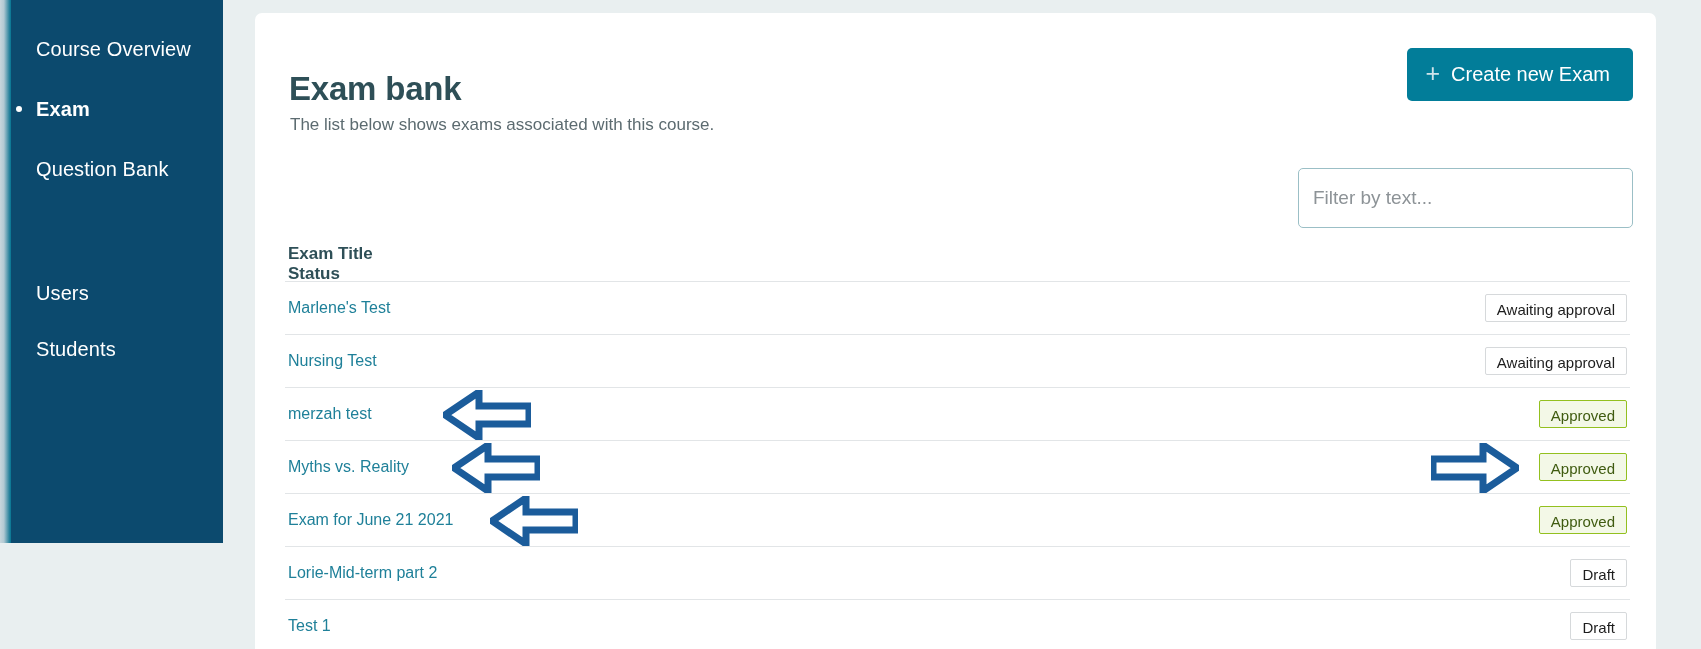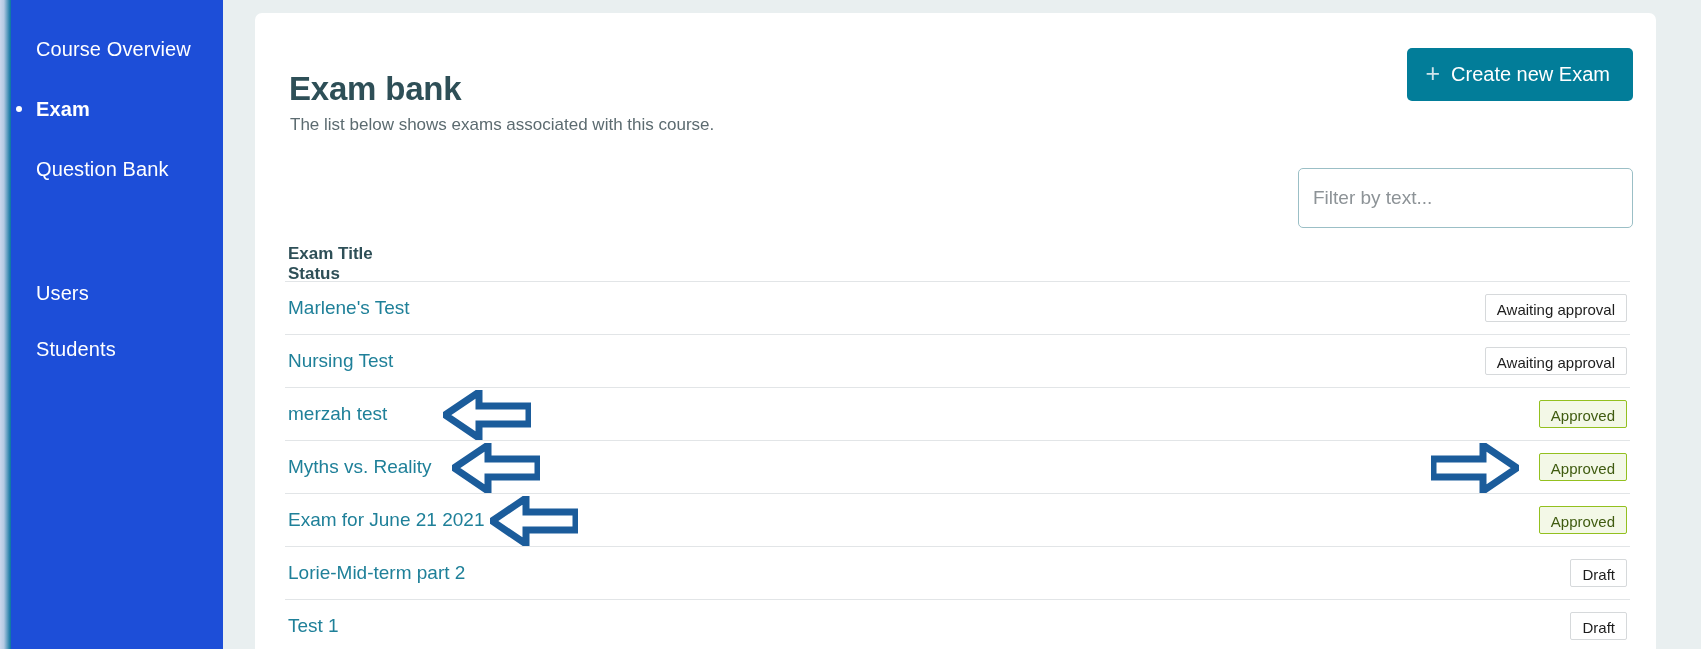--- a/index.html
+++ b/index.html
@@ -18,22 +18,22 @@
     width: 1701px;
     height: 649px;
     background: #e9eff0;
   }
 
   
   #sidebar {
     position: absolute;
     left: 0; top: 0;
     width: 223px;
-    height: 649px;
-    background: #1d4ed8;
+    height: 543px;
+    background: #0c4a6e;
     overflow: hidden;
   }
   #sidebar-edge {
     position: absolute;
     left: 0; top: 0;
     width: 11px;
     height: 649px;
     background: linear-gradient(to right, #e9eff0 0%, #cfe0e5 35%, #2d8ca4 85%, #027d99 100%);
     opacity: .85;
   }
@@ -152,21 +152,21 @@
   .row {
     height: 53px;
     display: flex;
     align-items: center;
     justify-content: space-between;
     border-top: 1px solid #e2e5e7;
     padding: 0 3px;
   }
   .row:last-child { border-bottom: 1px solid #e2e5e7; }
   .exam-link {
-    font-size: 19px;
+    font-size: 16px;
     color: #1f8099;
     text-decoration: none;
     cursor: pointer;
   }
 
   .badge {
     display: inline-block;
     font-size: 15px;
     line-height: 1;
     padding: 7px 11px 4px 11px;

